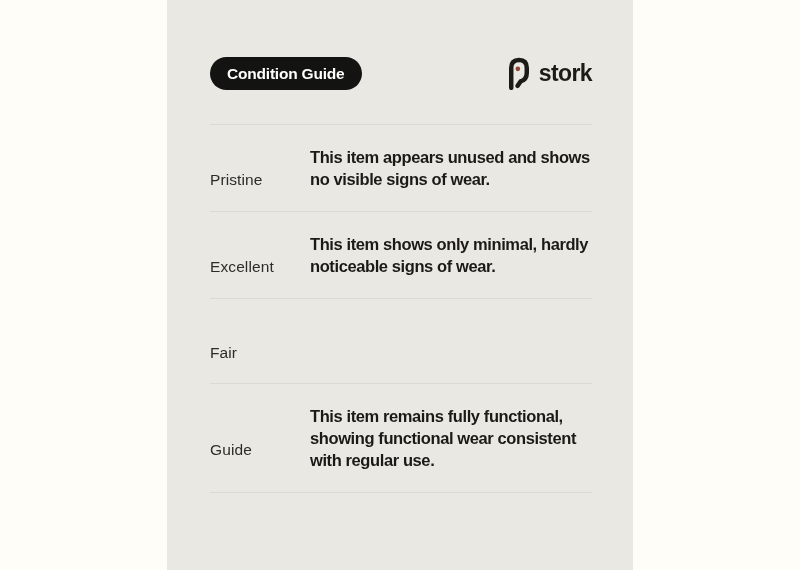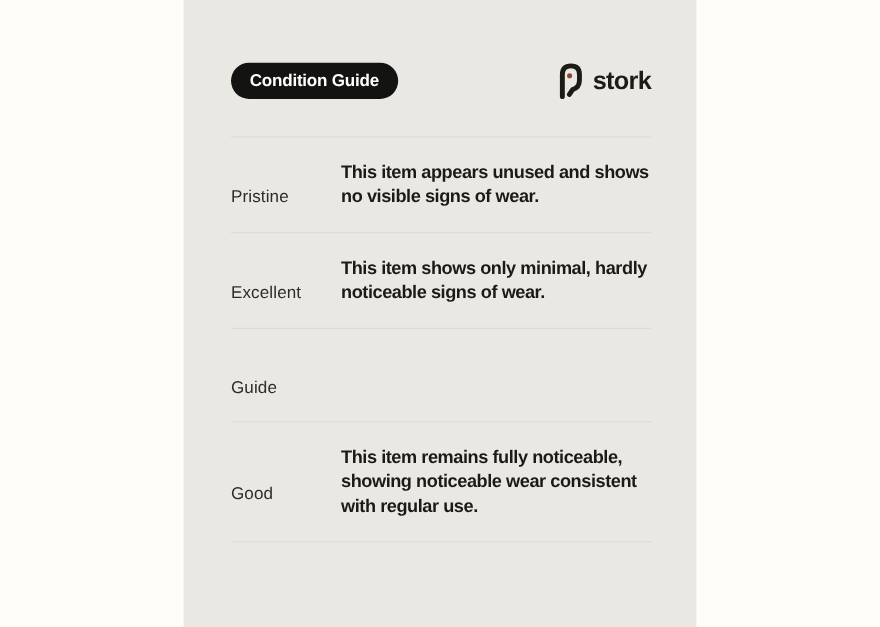--- a/index.html
+++ b/index.html
@@ -107,23 +107,23 @@
         <div class="cond-label">Pristine</div>
         <div class="cond-desc">This item appears unused and shows no visible signs of wear.</div>
       </div>
 
       <div class="row">
         <div class="cond-label">Excellent</div>
         <div class="cond-desc">This item shows only minimal, hardly noticeable signs of wear.</div>
       </div>
 
       <div class="row">
-        <div class="cond-label">Guide</div>
+        <div class="cond-label">Fair</div>
       </div>
 
       <div class="row">
-        <div class="cond-label">Good</div>
-        <div class="cond-desc">This item remains fully noticeable, showing noticeable wear consistent with regular use.</div>
+        <div class="cond-label">Guide</div>
+        <div class="cond-desc">This item remains fully functional, showing functional wear consistent with regular use.</div>
       </div>
 
     </div>
   </div>
 </div>
 
 </body></html>

